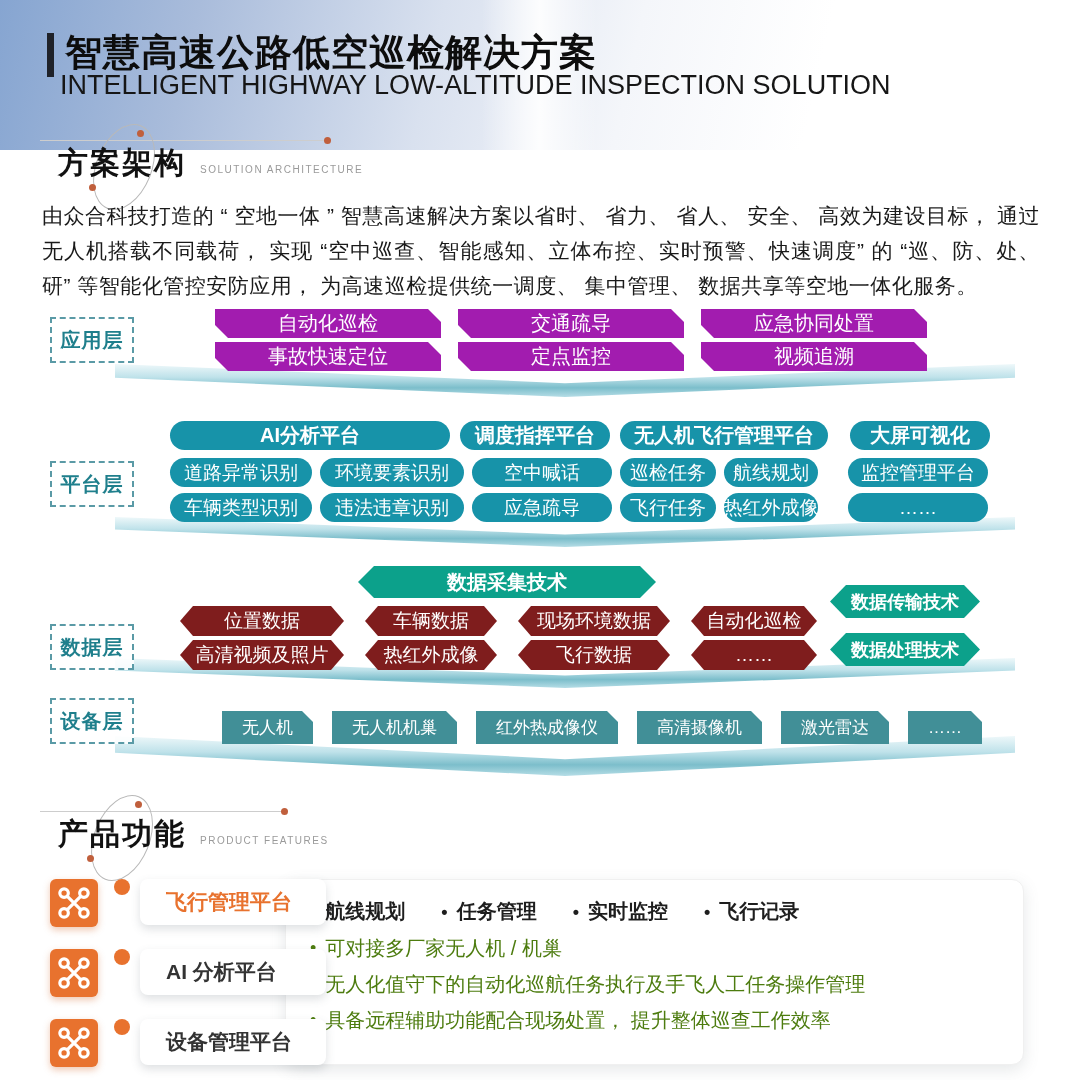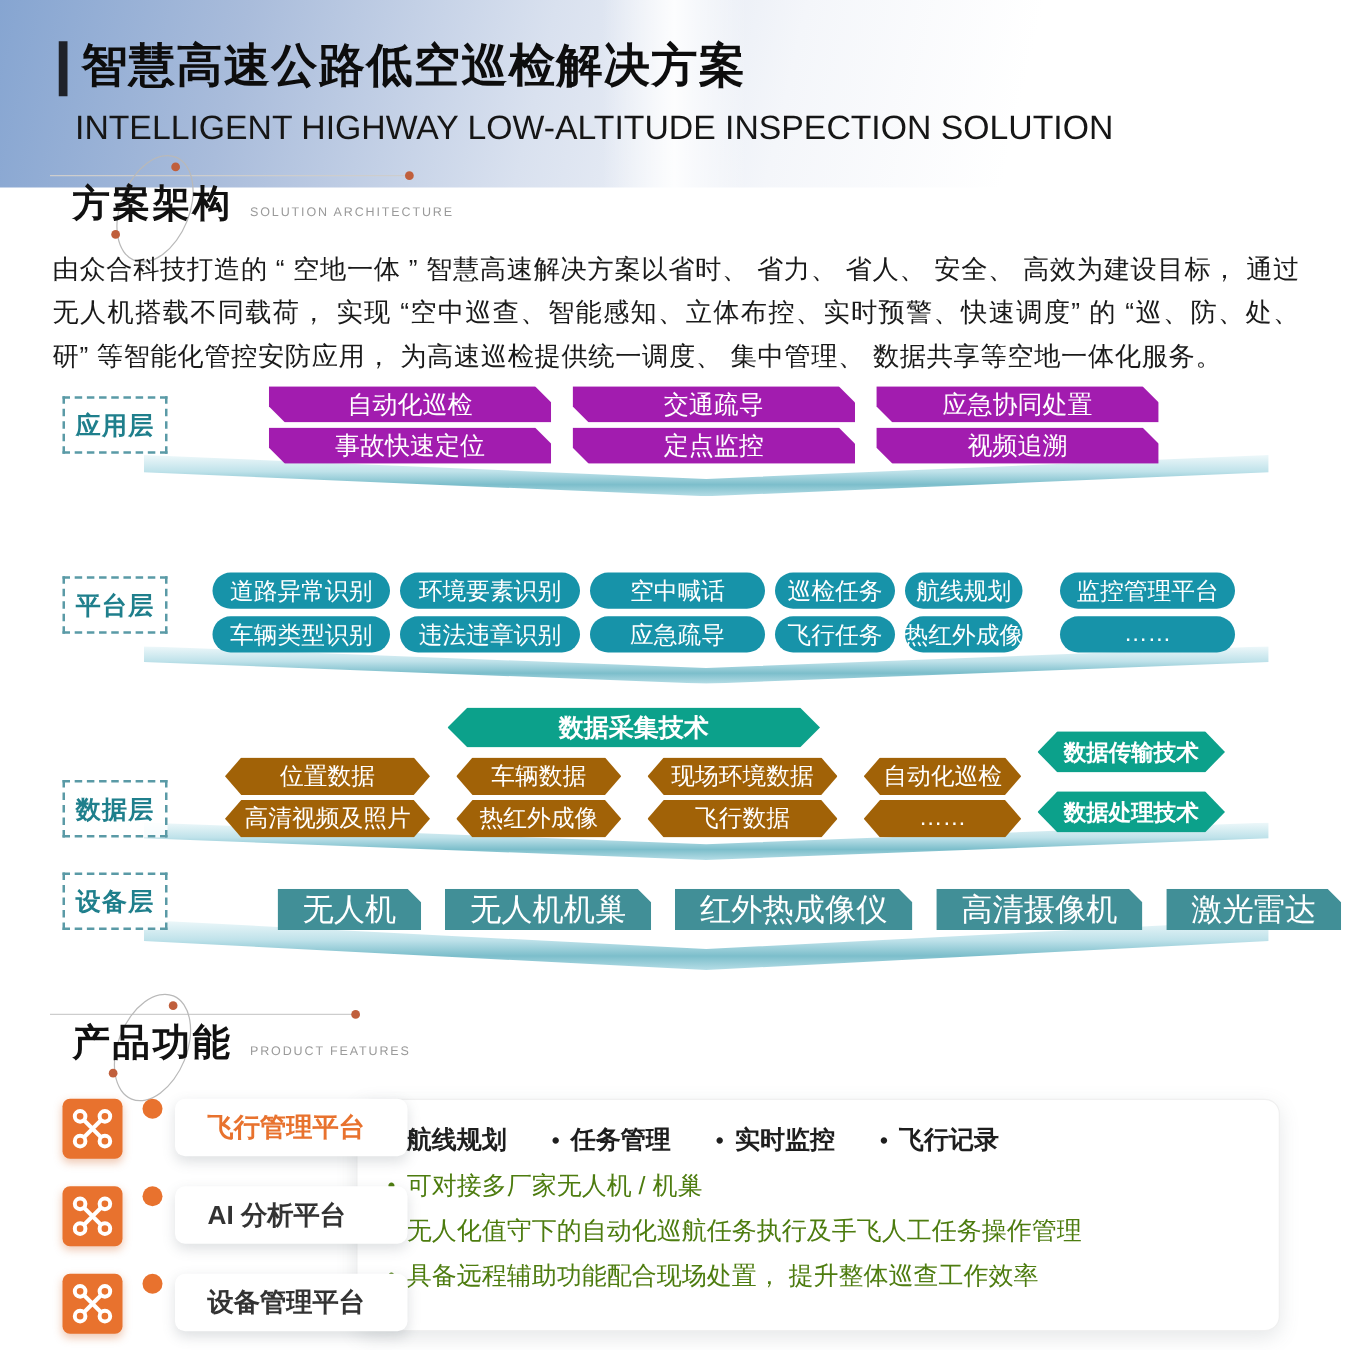--- a/index.html
+++ b/index.html
@@ -6,21 +6,21 @@
   .canvas{position:relative;width:1080px;height:1080px;background:#fff;overflow:hidden;
           font-family:"Liberation Sans","DejaVu Sans",sans-serif;color:#1a1a1a;}
   
   .sky{position:absolute;left:0;top:0;width:100%;height:150px;
        background:linear-gradient(103deg,#86a5d1 0%,#a9bcdb 18%,#d9e1ef 40%,#f4f6fa 58%,#ffffff 75%);}
   .sky .streak{position:absolute;left:18%;top:-60px;width:64%;height:240px;transform:rotate(-10deg);
        background:linear-gradient(100deg,rgba(255,255,255,0) 42%,rgba(255,255,255,.9) 50%,rgba(255,255,255,0) 58%);}
   
   .title-bar{position:absolute;left:47px;top:33px;width:7px;height:44px;background:#1f2229;}
   .page-title{position:absolute;left:65px;top:28px;font-size:37px;font-weight:bold;color:#0d0d0d;letter-spacing:1px;}
-  .page-subtitle{position:absolute;left:60px;top:87px;font-size:27px;color:#161616;letter-spacing:0;}
+  .page-subtitle{position:absolute;left:60px;top:70px;font-size:27px;color:#161616;letter-spacing:0;}
   
   .deco-line{position:absolute;height:1px;background:#cdcdcd;}
   .dot{position:absolute;width:7px;height:7px;border-radius:50%;background:#c05f3c;}
   .deco-ellipse{position:absolute;width:54px;height:88px;border:1px solid #b9b9b9;border-radius:50%;transform:rotate(22deg);}
   .sec-title{position:absolute;display:flex;align-items:baseline;}
   .sec-title .cn{font-size:30px;font-weight:bold;color:#111;letter-spacing:2px;}
   .sec-title .en{font-size:10px;color:#9a9a9a;margin-left:14px;letter-spacing:1.5px;}
   
   .desc{position:absolute;left:42px;top:198px;width:998px;font-size:21px;line-height:35px;
         color:#1a1a1a;font-weight:500;letter-spacing:.5px;text-align:justify;}
@@ -52,35 +52,35 @@
   #plat-row2{left:170px;top:458px;gap:8px;}
   #plat-row3{left:170px;top:493px;gap:8px;}
   #plat-row2 .pill:nth-child(1),#plat-row3 .pill:nth-child(1){width:142px;}
   #plat-row2 .pill:nth-child(2),#plat-row3 .pill:nth-child(2){width:144px;}
   #plat-row2 .pill:nth-child(3),#plat-row3 .pill:nth-child(3){width:140px;}
   #plat-row2 .pill:nth-child(4),#plat-row3 .pill:nth-child(4){width:96px;}
   #plat-row2 .pill:nth-child(5),#plat-row3 .pill:nth-child(5){width:94px;}
   #plat-row2 .pill:nth-child(6),#plat-row3 .pill:nth-child(6){width:140px;margin-left:22px;}
   
   .hex{clip-path:polygon(13px 0,calc(100% - 13px) 0,100% 50%,calc(100% - 13px) 100%,13px 100%,0 50%);}
-  .data-pill{background:#a16207;font-size:19px;font-weight:500;height:30px;}
+  .data-pill{background:#7f1d1d;font-size:19px;font-weight:500;height:30px;}
   #data-row1{left:180px;top:606px;gap:21px;}
   #data-row2{left:180px;top:640px;gap:21px;}
   #data-row1 .pill:nth-child(1),#data-row2 .pill:nth-child(1){width:164px;}
   #data-row1 .pill:nth-child(2),#data-row2 .pill:nth-child(2){width:132px;}
   #data-row1 .pill:nth-child(3),#data-row2 .pill:nth-child(3){width:152px;}
   #data-row1 .pill:nth-child(4),#data-row2 .pill:nth-child(4){width:126px;}
   .green-hex{position:absolute;z-index:2;background:#0ca18b;color:#fff;font-weight:600;
         display:flex;align-items:center;justify-content:center;
         clip-path:polygon(16px 0,calc(100% - 16px) 0,100% 50%,calc(100% - 16px) 100%,16px 100%,0 50%);}
   #data-banner{left:358px;top:566px;width:298px;height:32px;font-size:20px;}
   #data-side1{left:830px;top:585px;width:150px;height:33px;font-size:18px;}
   #data-side2{left:830px;top:633px;width:150px;height:33px;font-size:18px;}
   
-  .device-pill{background:#418f97;height:33px;padding:0 20px;font-size:25px;font-weight:500;
+  .device-pill{background:#418f97;height:33px;padding:0 20px;font-size:17px;font-weight:500;
         clip-path:polygon(0 0,calc(100% - 11px) 0,100% 11px,100% 100%,0 100%);}
   #dev-row{left:222px;top:711px;gap:19px;}
   #base-app{top:364px;height:33px;}
   #base-plat{top:517px;height:30px;}
   #base-data{top:658px;height:30px;}
   #base-dev{top:736px;height:40px;}
   
   .feat-tab{position:absolute;left:50px;display:flex;align-items:flex-start;z-index:2;gap:19px;}
   #tab1{top:879px;} #tab2{top:949px;} #tab3{top:1019px;}
   .tab-icon{width:48px;height:48px;background:#e8722e;border-radius:6px;z-index:3;
@@ -135,20 +135,26 @@
       <div class="pill app-pill">应急协同处置</div>
     </div>
   <div class="row" id="app-row2">
       <div class="pill app-pill">事故快速定位</div>
       <div class="pill app-pill">定点监控</div>
       <div class="pill app-pill">视频追溯</div>
     </div>
 
   <div class="base" id="base-plat"></div>
   <div class="layer-label" style="top:461px;">平台层</div>
+  <div class="row" id="plat-row1">
+      <div class="pill round-pill">AI分析平台</div>
+      <div class="pill round-pill">调度指挥平台</div>
+      <div class="pill round-pill">无人机飞行管理平台</div>
+      <div class="pill round-pill">大屏可视化</div>
+    </div>
   <div class="row" id="plat-row2">
       <div class="pill round-pill">道路异常识别</div>
       <div class="pill round-pill">环境要素识别</div>
       <div class="pill round-pill">空中喊话</div>
       <div class="pill round-pill">巡检任务</div>
       <div class="pill round-pill">航线规划</div>
       <div class="pill round-pill">监控管理平台</div>
     </div>
   <div class="row" id="plat-row3">
       <div class="pill round-pill">车辆类型识别</div>

